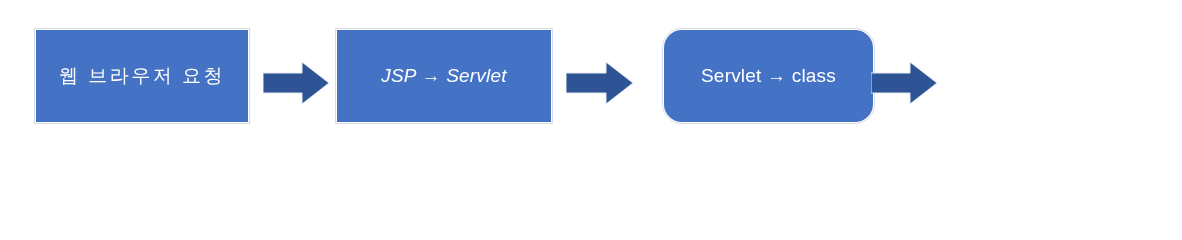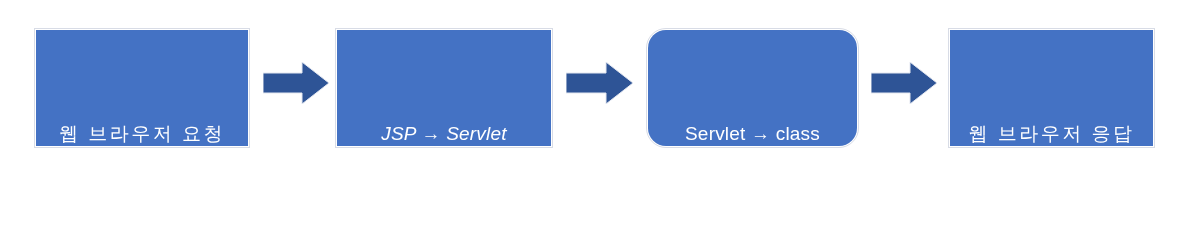--- a/index.html
+++ b/index.html
@@ -17,26 +17,26 @@
   #flow-diagram {
     position: relative;
     width: 1182px;
     height: 167px;
     background: #ffffff;
   }
 
   .flow-box {
     position: absolute;
     top: 30px;
-    height: 116px;
+    height: 92px;
     background: #4472c4;
     outline: 1px solid #d8dce6;
     outline-offset: 1px;
     display: flex;
-    align-items: flex-end;
+    align-items: center;
     justify-content: center;
     box-sizing: border-box;
   }
 
   .flow-box-label {
     color: #ffffff;
     font-size: 19px;
     line-height: 1.2;
     letter-spacing: 0.2px;
     white-space: nowrap;
@@ -50,21 +50,21 @@
   .flow-arrow {
     position: absolute;
     top: 62px;
     height: 42px;
     display: block;
   }
 
   
   #box-1 { left: 36px;  width: 212px; }
   #box-2 { left: 337px; width: 214px; font-style: italic; }
-  #box-3 { left: 648px; width: 209px; border-radius: 18px; }
+  #box-3 { left: 664px; width: 209px; border-radius: 18px; }
   #box-4 { left: 950px; width: 203px; }
 
   
   #arrow-1 { left: 263px; width: 66px; }
   #arrow-2 { left: 566px; width: 67px; }
   #arrow-3 { left: 871px; width: 66px; }
 </style>
 </head>
 <body>
 
@@ -87,17 +87,14 @@
   </svg>
 
   <div class="flow-box" id="box-3">
     <span class="flow-box-label">Servlet → class</span>
   </div>
 
   <svg class="flow-arrow" id="arrow-3" viewBox="0 0 66 42">
     <polygon points="0,11 39,11 39,0 66,21 39,42 39,31 0,31" fill="#2e5496" stroke="#e3e7f0" stroke-width="1"></polygon>
   </svg>
 
-  <div class="flow-box" id="box-4">
-    <span class="flow-box-label korean">웹 브라우저 응답</span>
-  </div>
 
 </div>
 
 </body></html>

